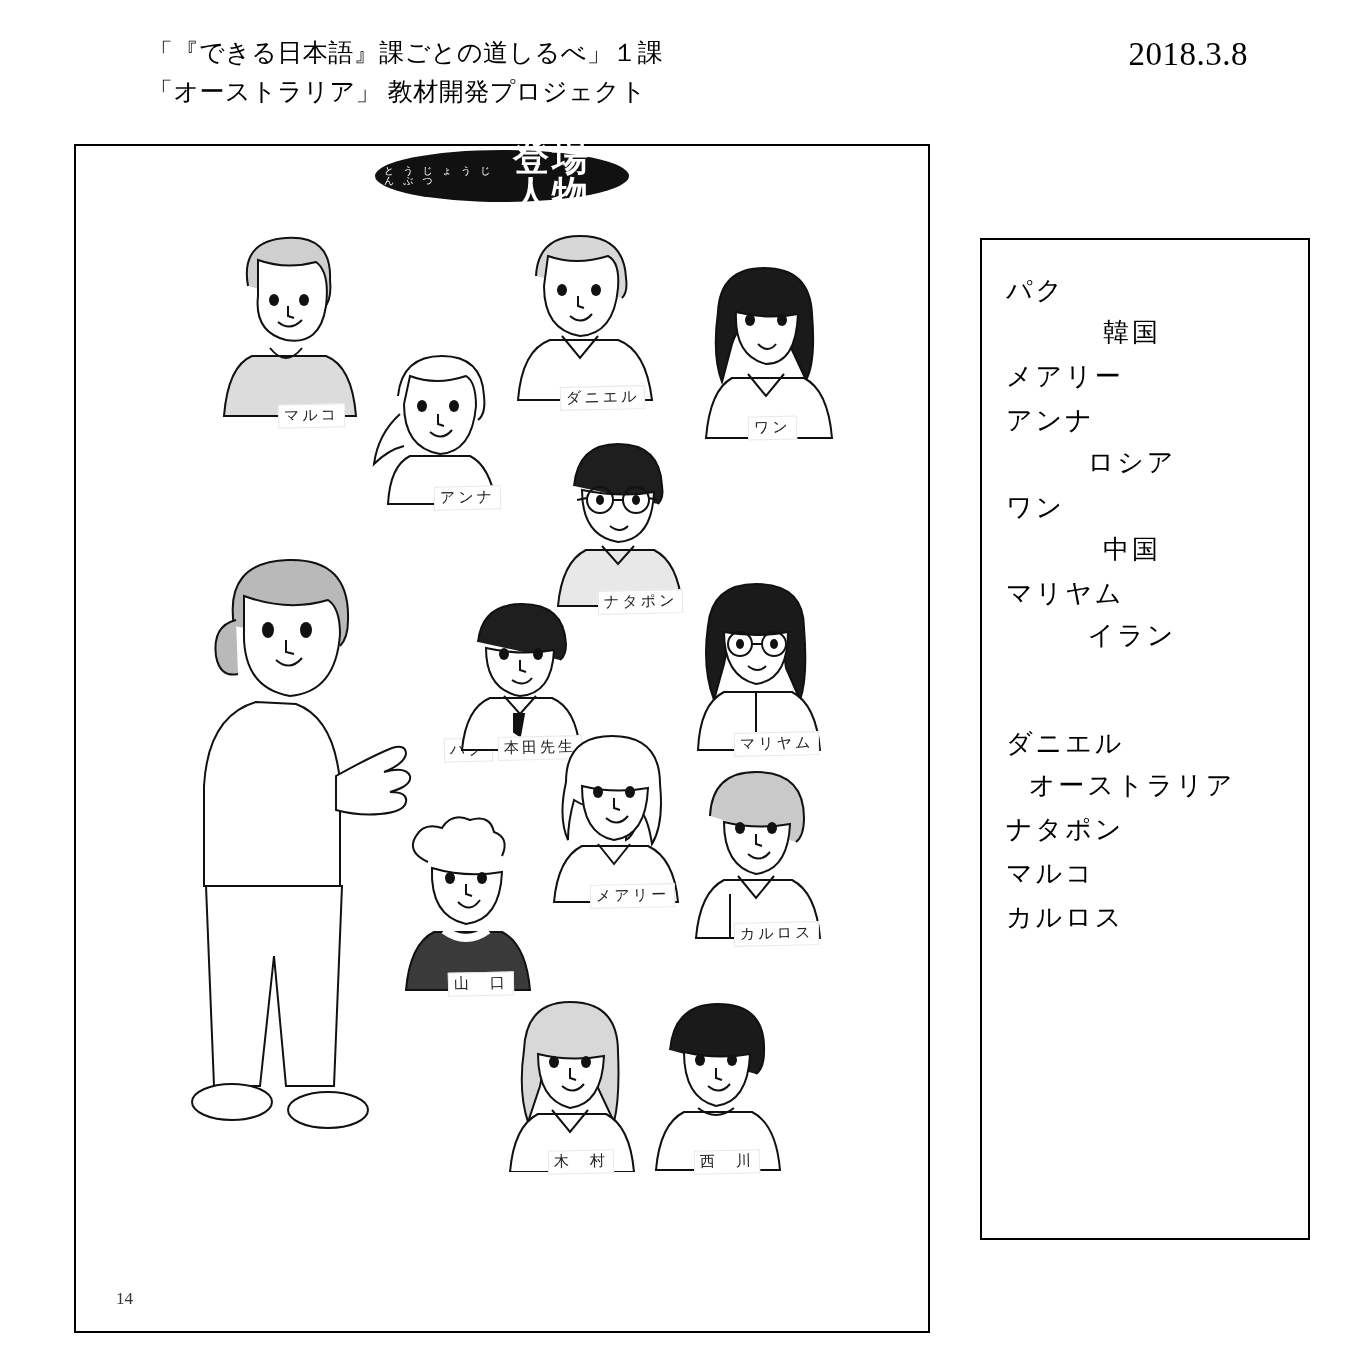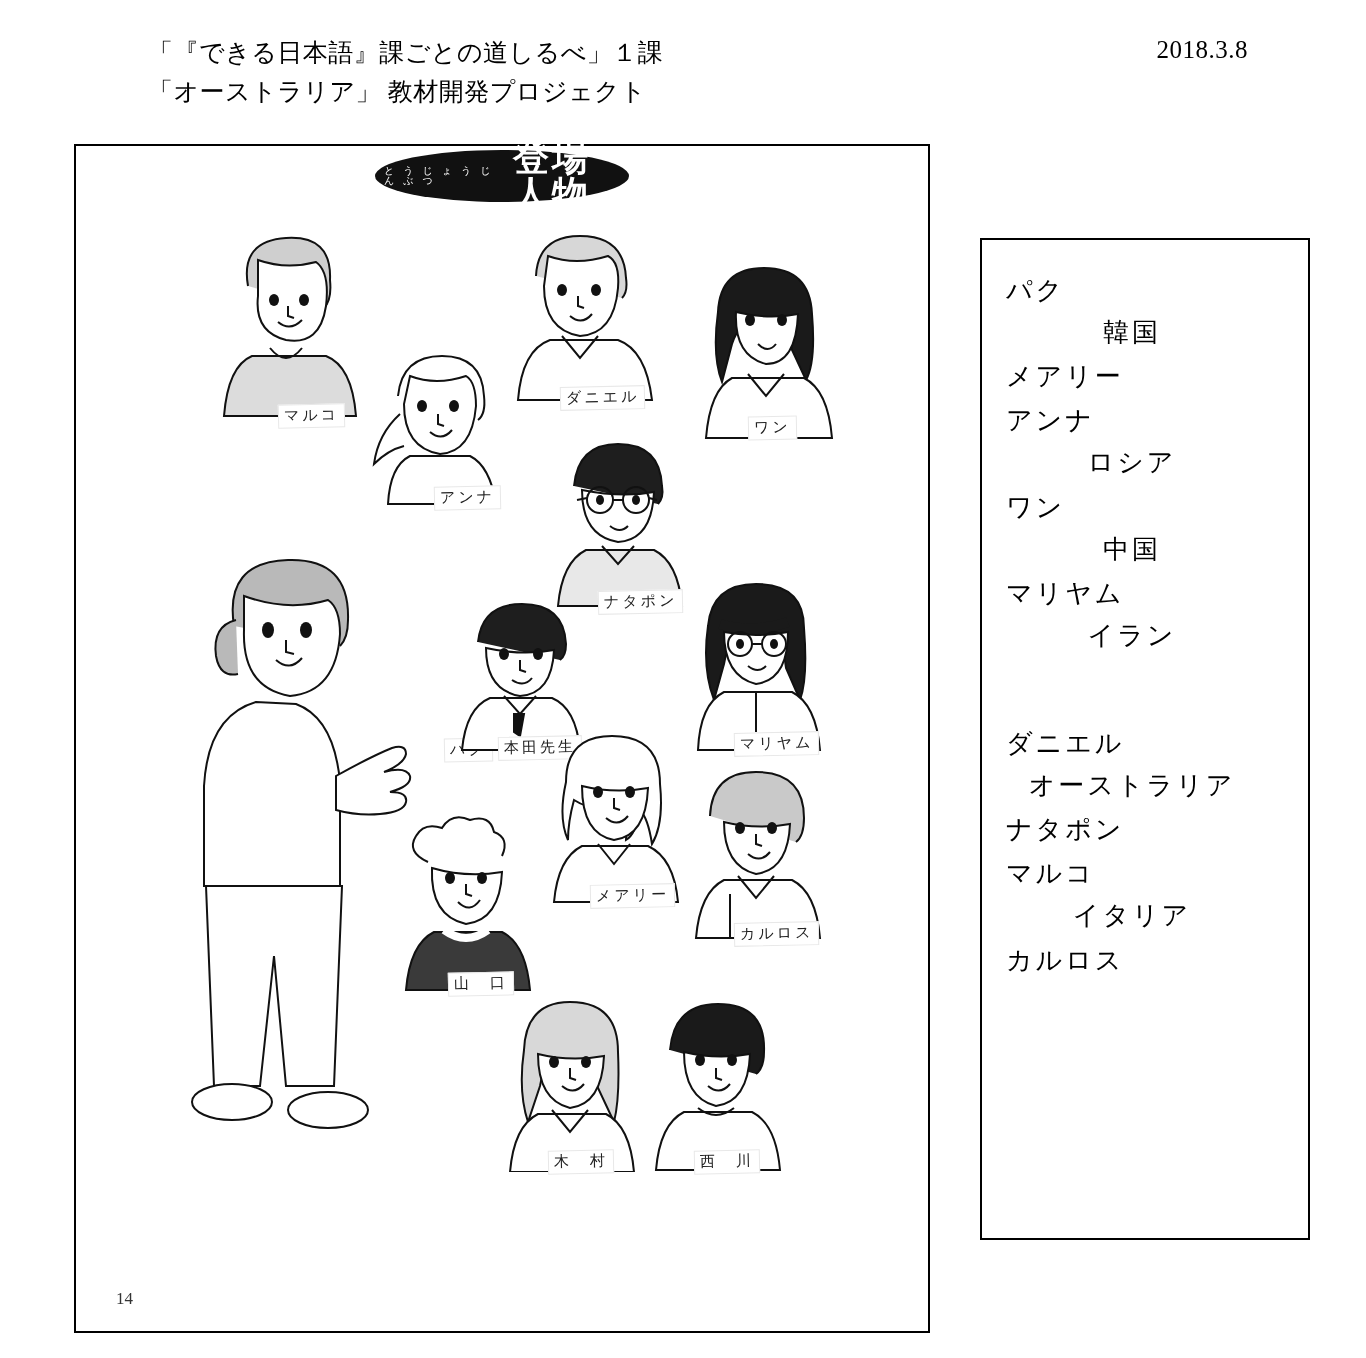--- a/index.html
+++ b/index.html
@@ -26,21 +26,21 @@
     justify-content: space-between;
     align-items: flex-start;
     margin-left: 30px;
   }
   .header-left {
     font-size: 25px;
     line-height: 1.55;
     letter-spacing: 0.5px;
   }
   .header-date {
-    font-size: 25px;
+    font-size: 33px;
     letter-spacing: 0.5px;
     padding-top: 2px;
     padding-right: 40px;
   }
 
   
   .sheet {
     position: absolute;
     left: 74px;
     top: 144px;
@@ -405,18 +405,17 @@
 
   <div class="entry">
     <div class="entry-name">ダニエル</div>
     <div class="entry-country">オーストラリア</div>
   </div>
   <div class="entry">
     <div class="entry-name">ナタポン</div>
   </div>
   <div class="entry">
     <div class="entry-name">マルコ</div>
-    <div class="entry-country">イタリア</div>
   </div>
   <div class="entry">
     <div class="entry-name">カルロス</div>
   </div>
 </div>
 
 </body></html>

